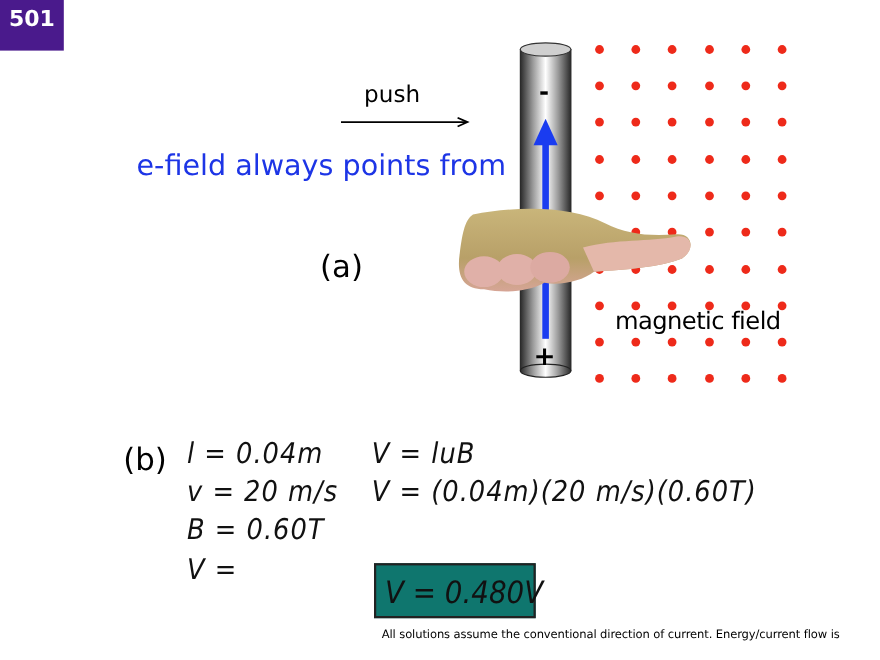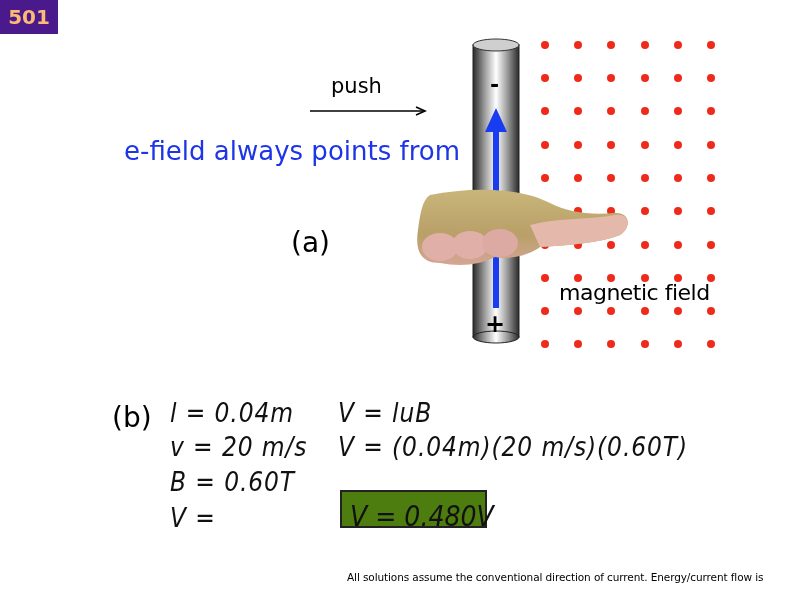--- a/index.html
+++ b/index.html
@@ -1,28 +1,28 @@
 <!DOCTYPE html>
 <html><head>
 <meta charset="utf-8">
 <style>
   html, body { margin: 0; padding: 0; background: #ffffff; }
   body { width: 800px; height: 600px; position: relative; overflow: hidden; font-family: "DejaVu Sans", sans-serif; }
-  .badge { position: absolute; left: 0; top: 0; width: 58px; height: 34px; background: #4a1a8c; color: #fdba74; font-weight: bold; font-size: 20px; line-height: 34px; text-align: center; font-family: "DejaVu Sans", sans-serif; }
+  .badge { position: absolute; left: 0; top: 0; width: 58px; height: 46px; background: #4a1a8c; color: #ffffff; font-weight: bold; font-size: 20px; line-height: 34px; text-align: center; font-family: "DejaVu Sans", sans-serif; }
   .push-label { position: absolute; left: 331px; top: 74px; font-size: 21px; color: #000; }
   .push-arrow { position: absolute; left: 310px; top: 106px; }
   .efield { position: absolute; right: 340px; top: 134px; font-size: 26px; color: #1d35e6; text-align: left; line-height: 34px; font-family: "DejaVu Sans", sans-serif; }
   .label-a { position: absolute; left: 291px; top: 226px; font-size: 28px; color: #000; }
   .label-b { position: absolute; left: 112px; top: 401px; font-size: 28px; color: #000; }
   .dots { position: absolute; left: 0; top: 0; }
   .rod { position: absolute; left: 472px; top: 38px; }
   .hand { position: absolute; left: 410px; top: 185px; }
   .mag-label { position: absolute; left: 559px; top: 280px; font-size: 22px; color: #000; letter-spacing: -0.5px; background: rgba(255,255,255,0.0); }
   .hw { position: absolute; font-family: "DejaVu Sans", sans-serif; color: #111; font-size: 26px; font-style: italic; font-weight: 300; letter-spacing: 1px; transform: scaleX(0.9); transform-origin: left; }
-  .answer-box { position: absolute; left: 340px; top: 490px; width: 147px; height: 38px; background: #4d7c0f; border: 2px solid #222; box-sizing: border-box; }
+  .answer-box { position: absolute; left: 340px; top: 512px; width: 147px; height: 50px; background: #0f766e; border: 2px solid #222; box-sizing: border-box; }
   .answer-text { position: absolute; left: 8px; top: 8px; font-size: 28px; font-style: italic; color: #111; transform: scaleX(0.9); transform-origin: left; white-space: nowrap; }
   .footnote { position: absolute; left: 347px; top: 571px; font-size: 10.5px; line-height: 13px; color: #000; font-family: "DejaVu Sans", sans-serif; white-space: nowrap; letter-spacing: -0.1px; }
 </style>
 </head>
 <body>
 
 <div class="badge">501</div>
 
 <svg class="dots" width="800" height="600" id="dotsvg">
     <circle cx="545" cy="45" r="4" fill="#ee2a1a"></circle>

